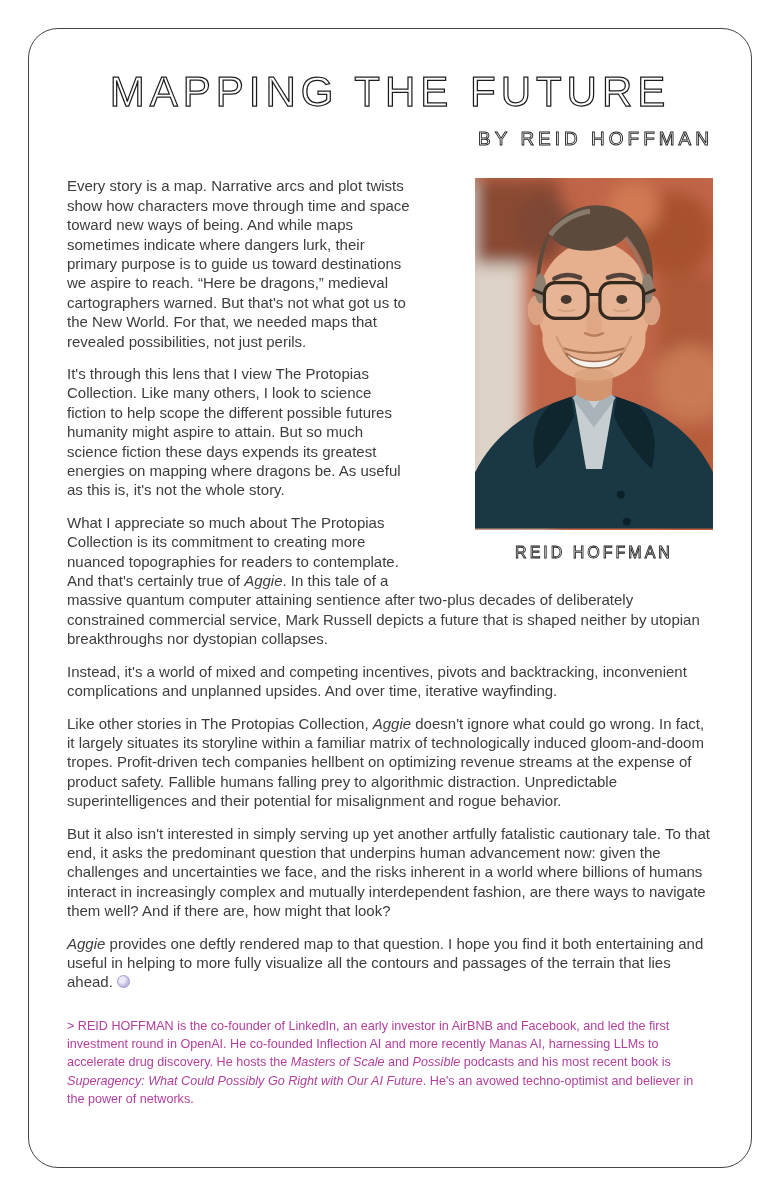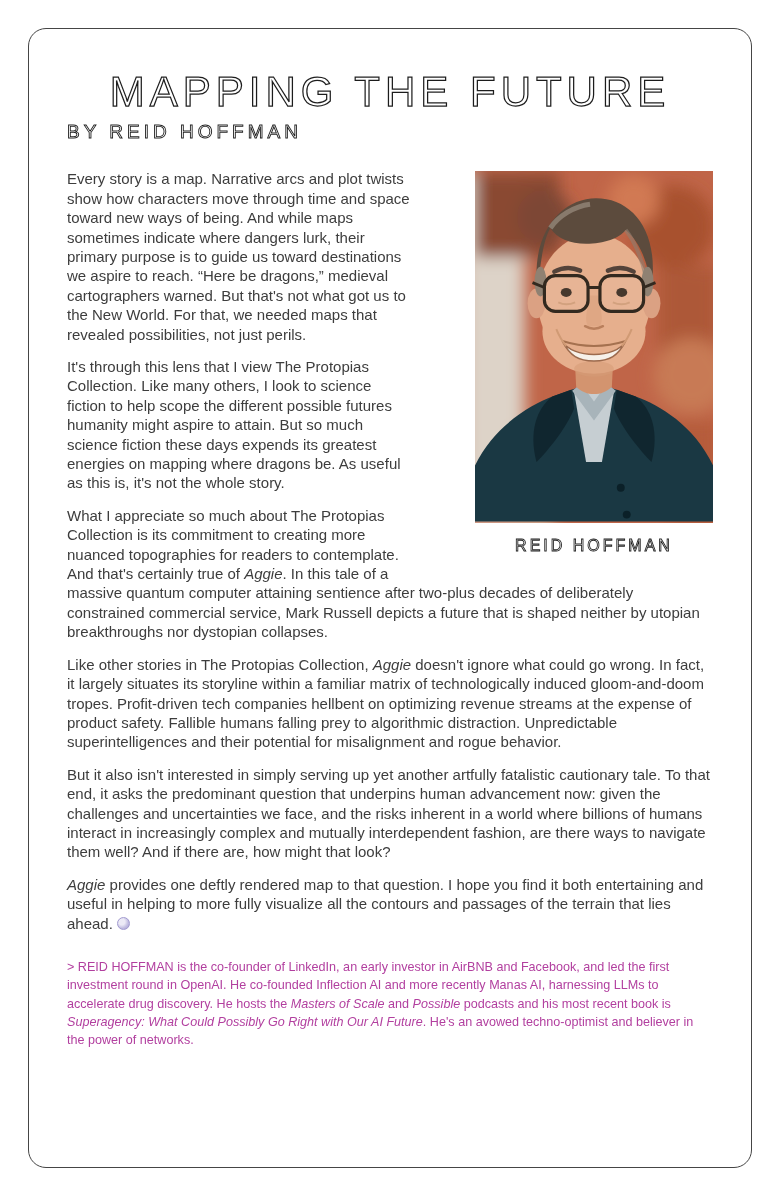--- a/index.html
+++ b/index.html
@@ -1,24 +1,24 @@
 <!DOCTYPE html>
 <html style="--accent: #b23f9f; --endmark: #a29bd0;"><head>
 <meta charset="utf-8">
 <style>
   html,body{margin:0;padding:0;background:#ffffff;}
   .page{position:relative;width:780px;height:1200px;background:#ffffff;overflow:hidden;
         font-family:"Liberation Sans",sans-serif;}
   .frame{position:absolute;left:28px;top:28px;right:28px;bottom:32px;
-         border:1.5px solid #454545;border-radius:18px;
+         border:1.5px solid #454545;border-radius:30px;
          padding:40px 38px 0 38px;box-sizing:border-box;background:#fff;}
   
   .title{margin:0;text-align:center;font-size:42px;font-weight:400;letter-spacing:5px;
          color:#1c1c1c;line-height:1.08;}
-  .byline{margin-top:7px;text-align:left;font-size:19px;letter-spacing:4px;color:#1c1c1c;}
+  .byline{margin-top:14px;text-align:right;font-size:19px;letter-spacing:4px;color:#1c1c1c;}
   @supports (-webkit-text-stroke:1px #000){
     .title{color:#fff;-webkit-text-stroke:1.25px #1c1c1c;}
     .byline{color:#fff;-webkit-text-stroke:0.9px #1c1c1c;}
     .caption{color:#fff !important;-webkit-text-stroke:0.85px #1c1c1c;}
   }
   
   .article{margin-top:26px;font-size:15px;line-height:19.4px;color:#3d3d3d;}
   .article p{margin:0 0 13px 0;}
   .article em{font-style:italic;}
   .photo-float{float:right;width:238px;margin:2px 0 10px 18px;padding-left:45px;}
@@ -117,20 +117,21 @@
               </g>
             </g>
           </svg>
         </div>
         <figcaption class="caption">REID HOFFMAN</figcaption>
       </figure>
 
     <p><span>Every story is a map. Narrative arcs and plot twists show how characters move through time and space toward new ways of being. And while maps sometimes indicate where dangers lurk, their primary purpose is to guide us toward destinations we aspire to reach. “Here be dragons,” medieval cartographers warned. But that's not what got us to the New World. For that, we needed maps that revealed possibilities, not just perils.</span></p>
         <p><span>It's through this lens that I view The Protopias Collection. Like many others, I look to science fiction to help scope the different possible futures humanity might aspire to attain. But so much science fiction these days expends its greatest energies on mapping where dragons be. As useful as this is, it's not the whole story.</span></p>
         <p><span>What I appreciate so much about The Protopias Collection is its commitment to creating more nuanced topographies for readers to contemplate. And that's certainly true of </span><em>Aggie</em><span>. In this tale of a massive quantum computer attaining sentience after two-plus decades of deliberately constrained commercial service, Mark Russell depicts a future that is shaped neither by utopian breakthroughs nor dystopian collapses.</span></p>
+        <p><span>Instead, it's a world of mixed and competing incentives, pivots and backtracking, inconvenient complications and unplanned upsides. And over time, iterative wayfinding.</span></p>
         <p><span>Like other stories in The Protopias Collection, </span><em>Aggie</em><span> doesn't ignore what could go wrong. In fact, it largely situates its storyline within a familiar matrix of technologically induced gloom-and-doom tropes. Profit-driven tech companies hellbent on optimizing revenue streams at the expense of product safety. Fallible humans falling prey to algorithmic distraction. Unpredictable superintelligences and their potential for misalignment and rogue behavior.</span></p>
         <p><span>But it also isn't interested in simply serving up yet another artfully fatalistic cautionary tale. To that end, it asks the predominant question that underpins human advancement now: given the challenges and uncertainties we face, and the risks inherent in a world where billions of humans interact in increasingly complex and mutually interdependent fashion, are there ways to navigate them well? And if there are, how might that look?</span></p>
         <p><em>Aggie</em><span> provides one deftly rendered map to that question. I hope you find it both entertaining and useful in helping to more fully visualize all the contours and passages of the terrain that lies ahead.</span><span class="end-mark"></span></p>
       </div>
 
     <footer class="bio"><span>&gt; REID HOFFMAN is the co-founder of LinkedIn, an early investor in AirBNB and Facebook, and led the first investment round in OpenAI. He co-founded Inflection AI and more recently Manas AI, harnessing LLMs to accelerate drug discovery. He hosts the </span><em>Masters of Scale</em><span> and </span><em>Possible</em><span> podcasts and his most recent book is </span><em>Superagency: What Could Possibly Go Right with Our AI Future</em><span>. He's an avowed techno-optimist and believer in the power of networks.</span></footer>
 
   </div>
 </div>
 

